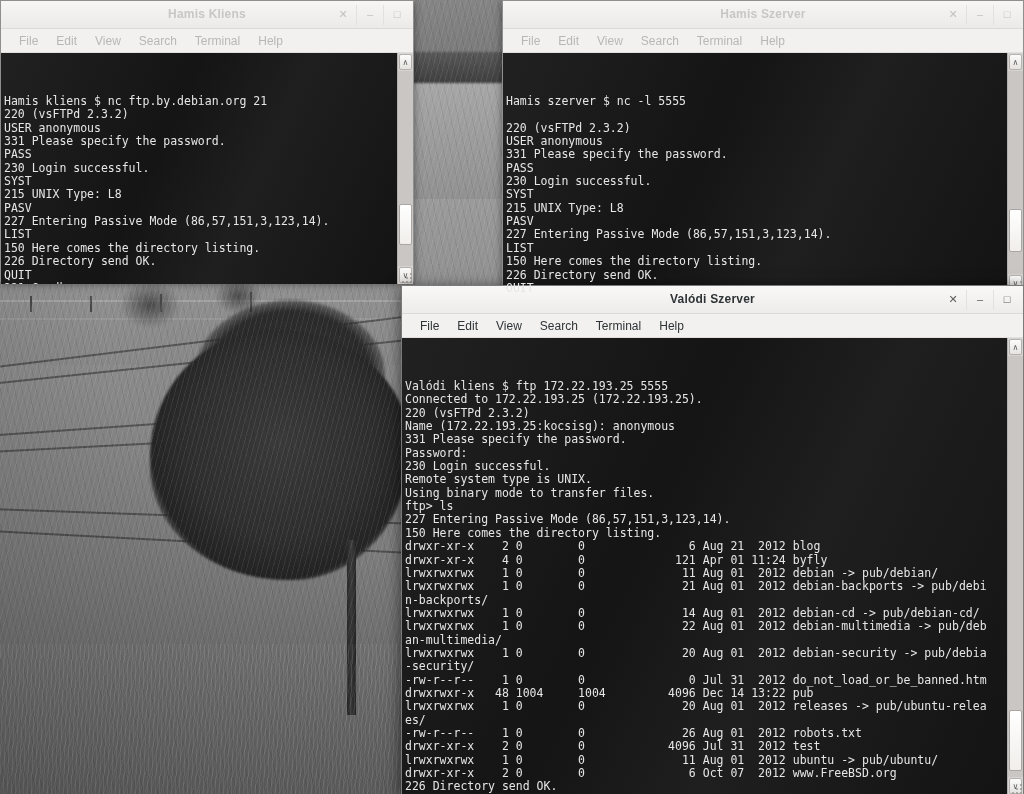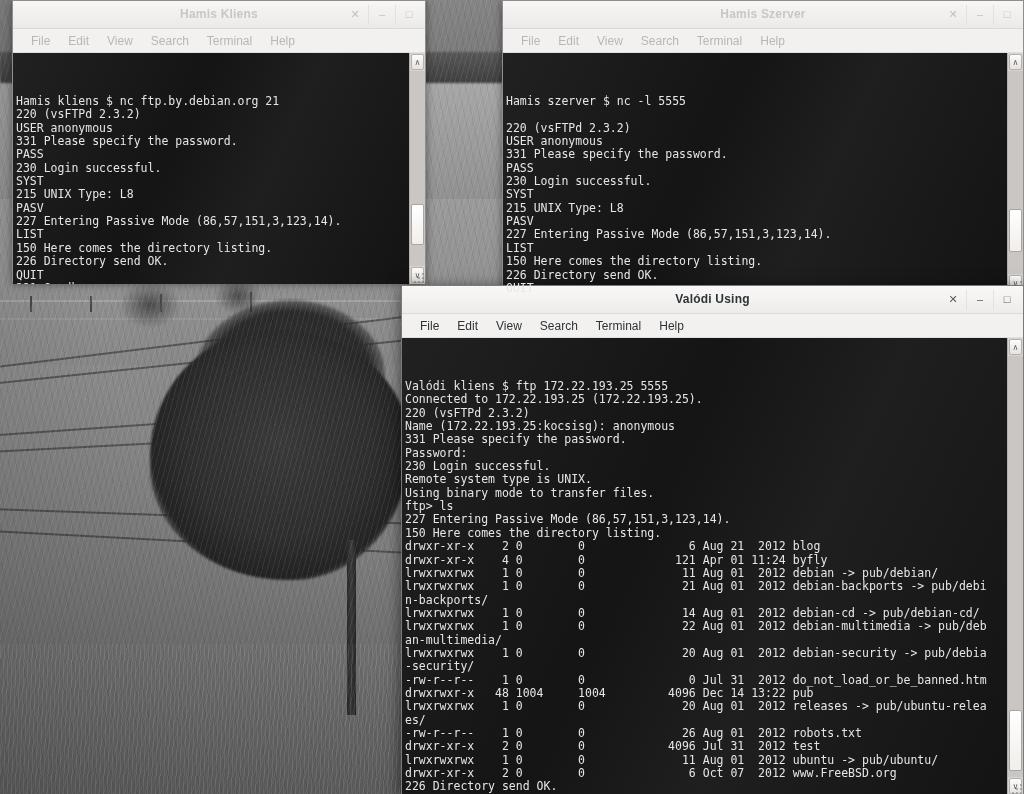--- a/index.html
+++ b/index.html
@@ -110,21 +110,21 @@
   <div class="wp-furrow" style="left:-10px;top:508px;width:430px;transform:rotate(2deg);"></div>
   <div class="wp-furrow" style="left:-10px;top:530px;width:420px;transform:rotate(3deg);"></div>
   <div class="wp-tree-canopy2"></div>
   <div class="wp-tree-canopy"></div>
   <div class="wp-trunk"></div>
   <div class="wp-grass"></div>
   <div class="wp-texture"></div>
   <div class="wp-vig"></div>
 </div>
 
-<div class="window" id="win0" style="left:0;top:0;width:414px;height:282px;margin-left:12px;">
+<div class="window" id="win0" style="left:0;top:0;width:414px;height:282px;">
   <div class="titlebar">
     <div class="title-text">Hamis Kliens</div>
     <div class="winbtns">
       <div class="winbtn">✕</div>
       <div class="winbtn sep">–</div>
       <div class="winbtn sep">□</div>
     </div>
   </div>
   <div class="menubar">
     <div class="menuitem">File</div>
@@ -192,21 +192,21 @@
         <i style="right:0;bottom:4px"></i>
           <i style="right:4px;bottom:4px"></i>
           <i style="right:0;bottom:8px"></i>
       </div>
     </div>
   </div>
 </div>
 
 <div class="window active" id="win2" style="left:401px;top:285px;width:623px;height:509px;">
   <div class="titlebar">
-    <div class="title-text">Valódi Using</div>
+    <div class="title-text">Valódi Szerver</div>
     <div class="winbtns">
       <div class="winbtn">✕</div>
       <div class="winbtn sep">–</div>
       <div class="winbtn sep">□</div>
     </div>
   </div>
   <div class="menubar">
     <div class="menuitem">File</div>
     <div class="menuitem">Edit</div>
     <div class="menuitem">View</div>

